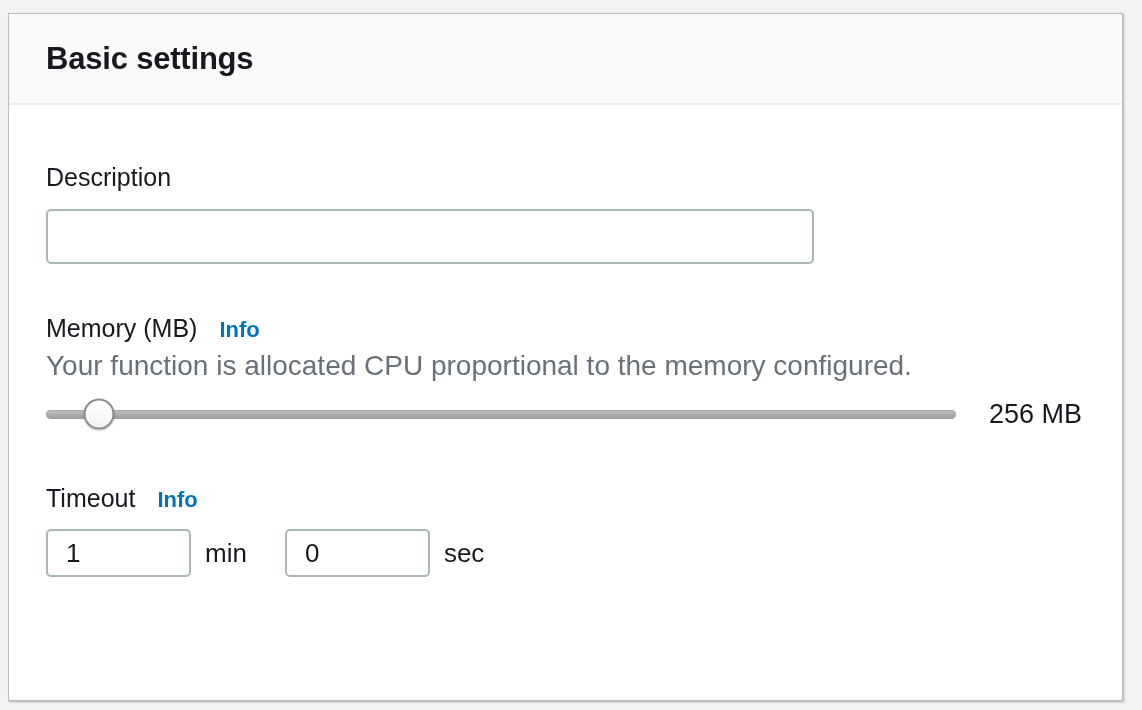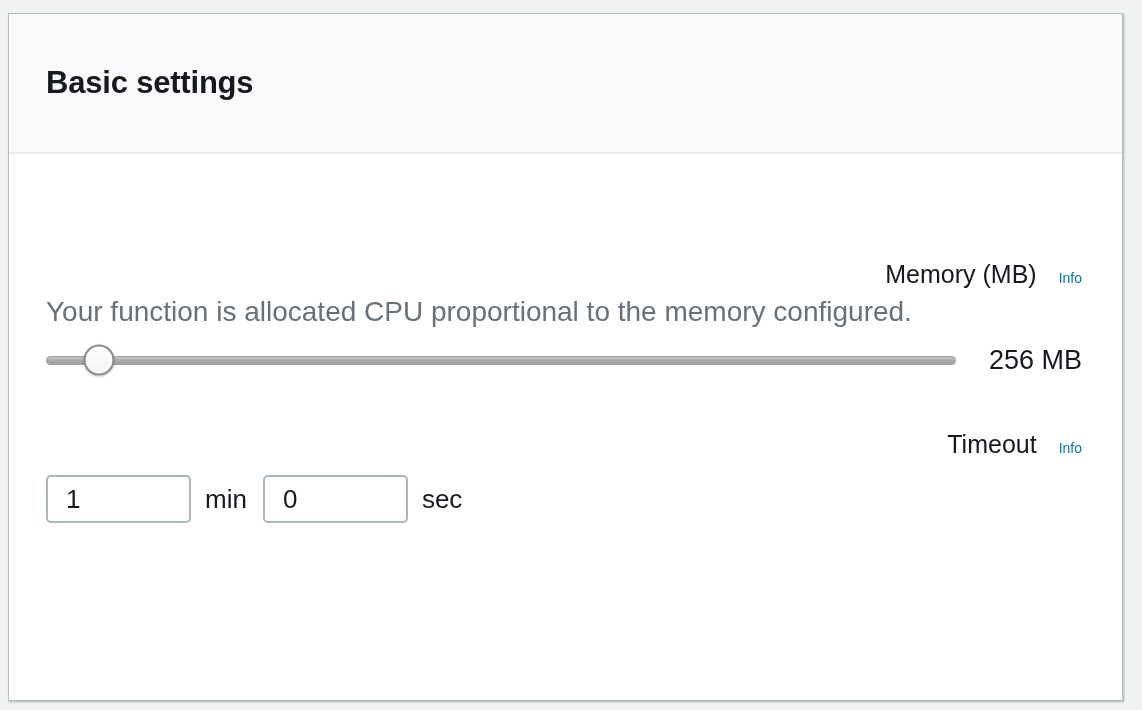--- a/index.html
+++ b/index.html
@@ -12,21 +12,21 @@
   }
   .card {
     position: absolute;
     left: 8px; top: 13px;
     width: 1115px; height: 688px;
     background: #ffffff;
     border: 1px solid #b7bebf;
     box-shadow: 1px 1px 2px rgba(0,28,36,0.30);
   }
   .card-header {
-    height: 140px;
+    height: 91px;
     background: #fafafa;
     border-bottom: 2px solid #eaeded;
     display: flex;
     align-items: center;
     padding: 0 37px;
   }
   .panel-title {
     font-size: 31px;
     font-weight: 700;
     color: #16191f;
@@ -34,24 +34,24 @@
   }
   .card-body { padding: 56px 40px 0 37px; }
 
   .field-label {
     display: inline-block;
     font-size: 25px;
     line-height: 32px;
     color: #16191f;
     font-weight: 400;
   }
-  .label-row { display: flex; align-items: baseline; justify-content: flex-end; }
+  .label-row { display: flex; align-items: baseline; }
   .info-link {
-    font-size: 14px;
-    font-weight: 400;
+    font-size: 22px;
+    font-weight: 700;
     color: #0073bb;
     text-decoration: none;
     margin-left: 22px;
     cursor: pointer;
   }
   .text-input {
     display: block;
     border: 2px solid #aab7b8;
     border-radius: 5px;
     background: #ffffff;
@@ -126,32 +126,36 @@
     height: 48px;
     font-size: 26px;
     padding: 0 0 0 18px;
     font-family: "Liberation Sans", sans-serif;
   }
   .unit-label {
     font-size: 26px;
     color: #16191f;
     margin-left: 14px;
   }
-  .unit-label.min-unit { margin-right: 16px; }
+  .unit-label.min-unit { margin-right: 38px; }
 </style>
 </head>
 <body>
 
 <div class="card">
   <div class="card-header">
     <h1 class="panel-title">Basic settings</h1>
   </div>
 
   <div class="card-body">
 
+    <div class="field-group">
+      <label class="field-label">Description</label>
+      <input type="text" class="text-input description-input" value="" style="">
+    </div>
 
     <div class="field-group memory-group">
       <div class="label-row">
         <label class="field-label">Memory (MB)</label>
         <a class="info-link">Info</a>
       </div>
       <div class="help-text">Your function is allocated CPU proportional to the memory configured.</div>
       <div class="slider-row">
         <div class="slider">
           <div class="slider-track"></div>

